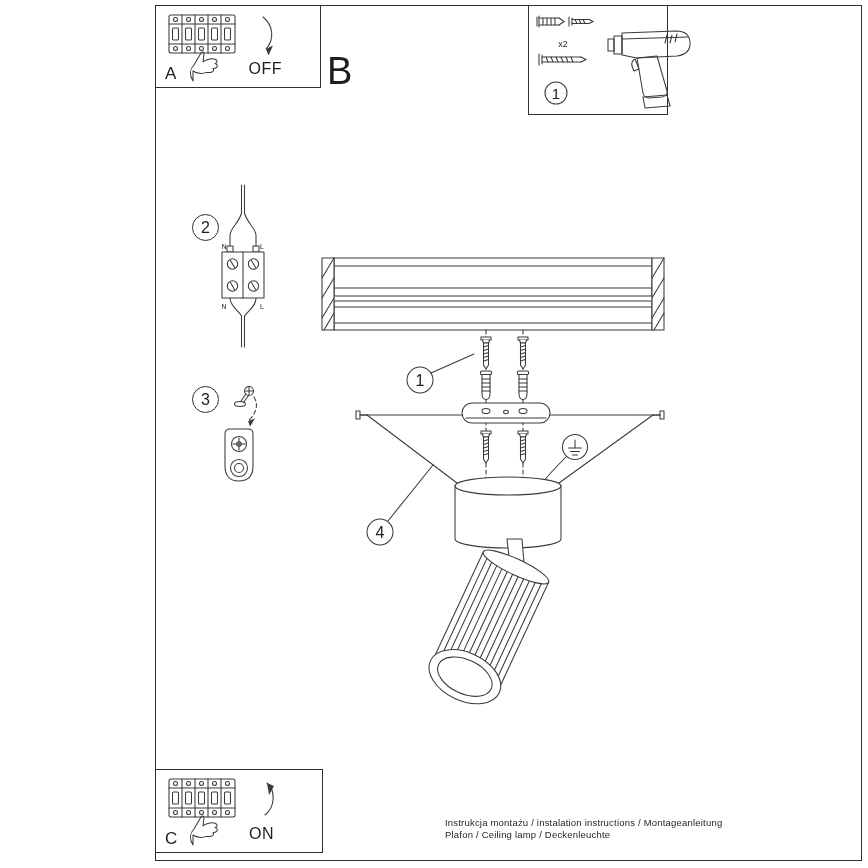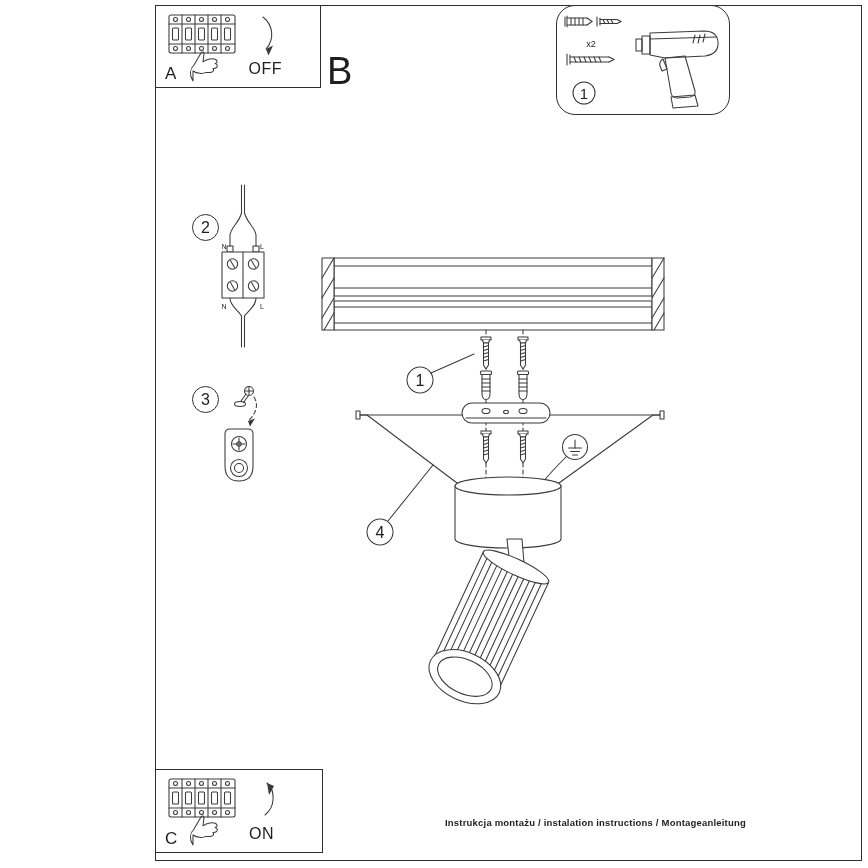--- a/index.html
+++ b/index.html
@@ -2,29 +2,29 @@
 <html><head>
 <meta charset="utf-8">
 <style>
   * { box-sizing: border-box; }
   html,body { margin:0; padding:0; background:#ffffff; }
   .sheet { position:relative; width:868px; height:868px; background:#fff;
            font-family:"Liberation Sans", sans-serif; color:#1e1e1e; overflow:hidden; }
   .frame { position:absolute; left:155px; top:5px; width:707px; height:856px; border:1px solid #2e2e2e; }
   .panel { position:absolute; border:1px solid #2e2e2e; background:#fff; }
   .panel-a { left:155px; top:5px; width:166px; height:83px; }
-  .panel-tools { left:556px; top:5px; width:174px; height:110px;border-radius:19px; }
+  .panel-tools { left:528px; top:5px; width:140px; height:110px; }
   .panel-c { left:155px; top:769px; width:168px; height:84px; }
   .corner-letter { position:absolute; left:9px; bottom:3px; font-size:17px; }
   .state-label { position:absolute; font-size:16px; letter-spacing:.5px; }
   .letter-b { position:absolute; left:327px; top:50px; font-size:38px; }
   .callout-circle { position:absolute; width:27px; height:27px; border:1.4px solid #2e2e2e;
                     border-radius:50%; background:#fff; display:flex; align-items:center;
                     justify-content:center; font-size:16px; z-index:3; }
-  .footer { position:absolute; left:445px; top:817px; font-size:9.5px; line-height:12px; letter-spacing:.2px;font-weight:bold; }
+  .footer { position:absolute; left:445px; top:817px; font-size:9.5px; line-height:12px; letter-spacing:.2px; }
   svg { position:absolute; overflow:visible; }
   .ln  { fill:none; stroke:#3a3a3a; stroke-width:1.05; stroke-linecap:round; stroke-linejoin:round; }
   .dash{ stroke-dasharray:4 3; }
   .ah  { fill:#3a3a3a; stroke:none; }
   .txt { fill:#1e1e1e; font-family:"Liberation Sans", sans-serif; stroke:none; }
 </style>
 </head>
 <body>
 
 <div class="sheet">
@@ -351,15 +351,16 @@
         <path class="ln" d="M102,42 C112,34 113,18 104,10"></path>
         <path class="ah" d="M104,10 l7,3 -5,9 z"></path>
       </g>
     </svg>
     <div class="state-label" style="right:48px; bottom:9px;margin-top:32px;">ON</div>
     <div class="corner-letter">C</div>
   </div>
 
   <div class="footer">
     <div>Instrukcja montażu / instalation instructions / Montageanleitung</div>
+    <div>Plafon / Ceiling lamp / Deckenleuchte</div>
   </div>
 
 </div>
 
 </body></html>

